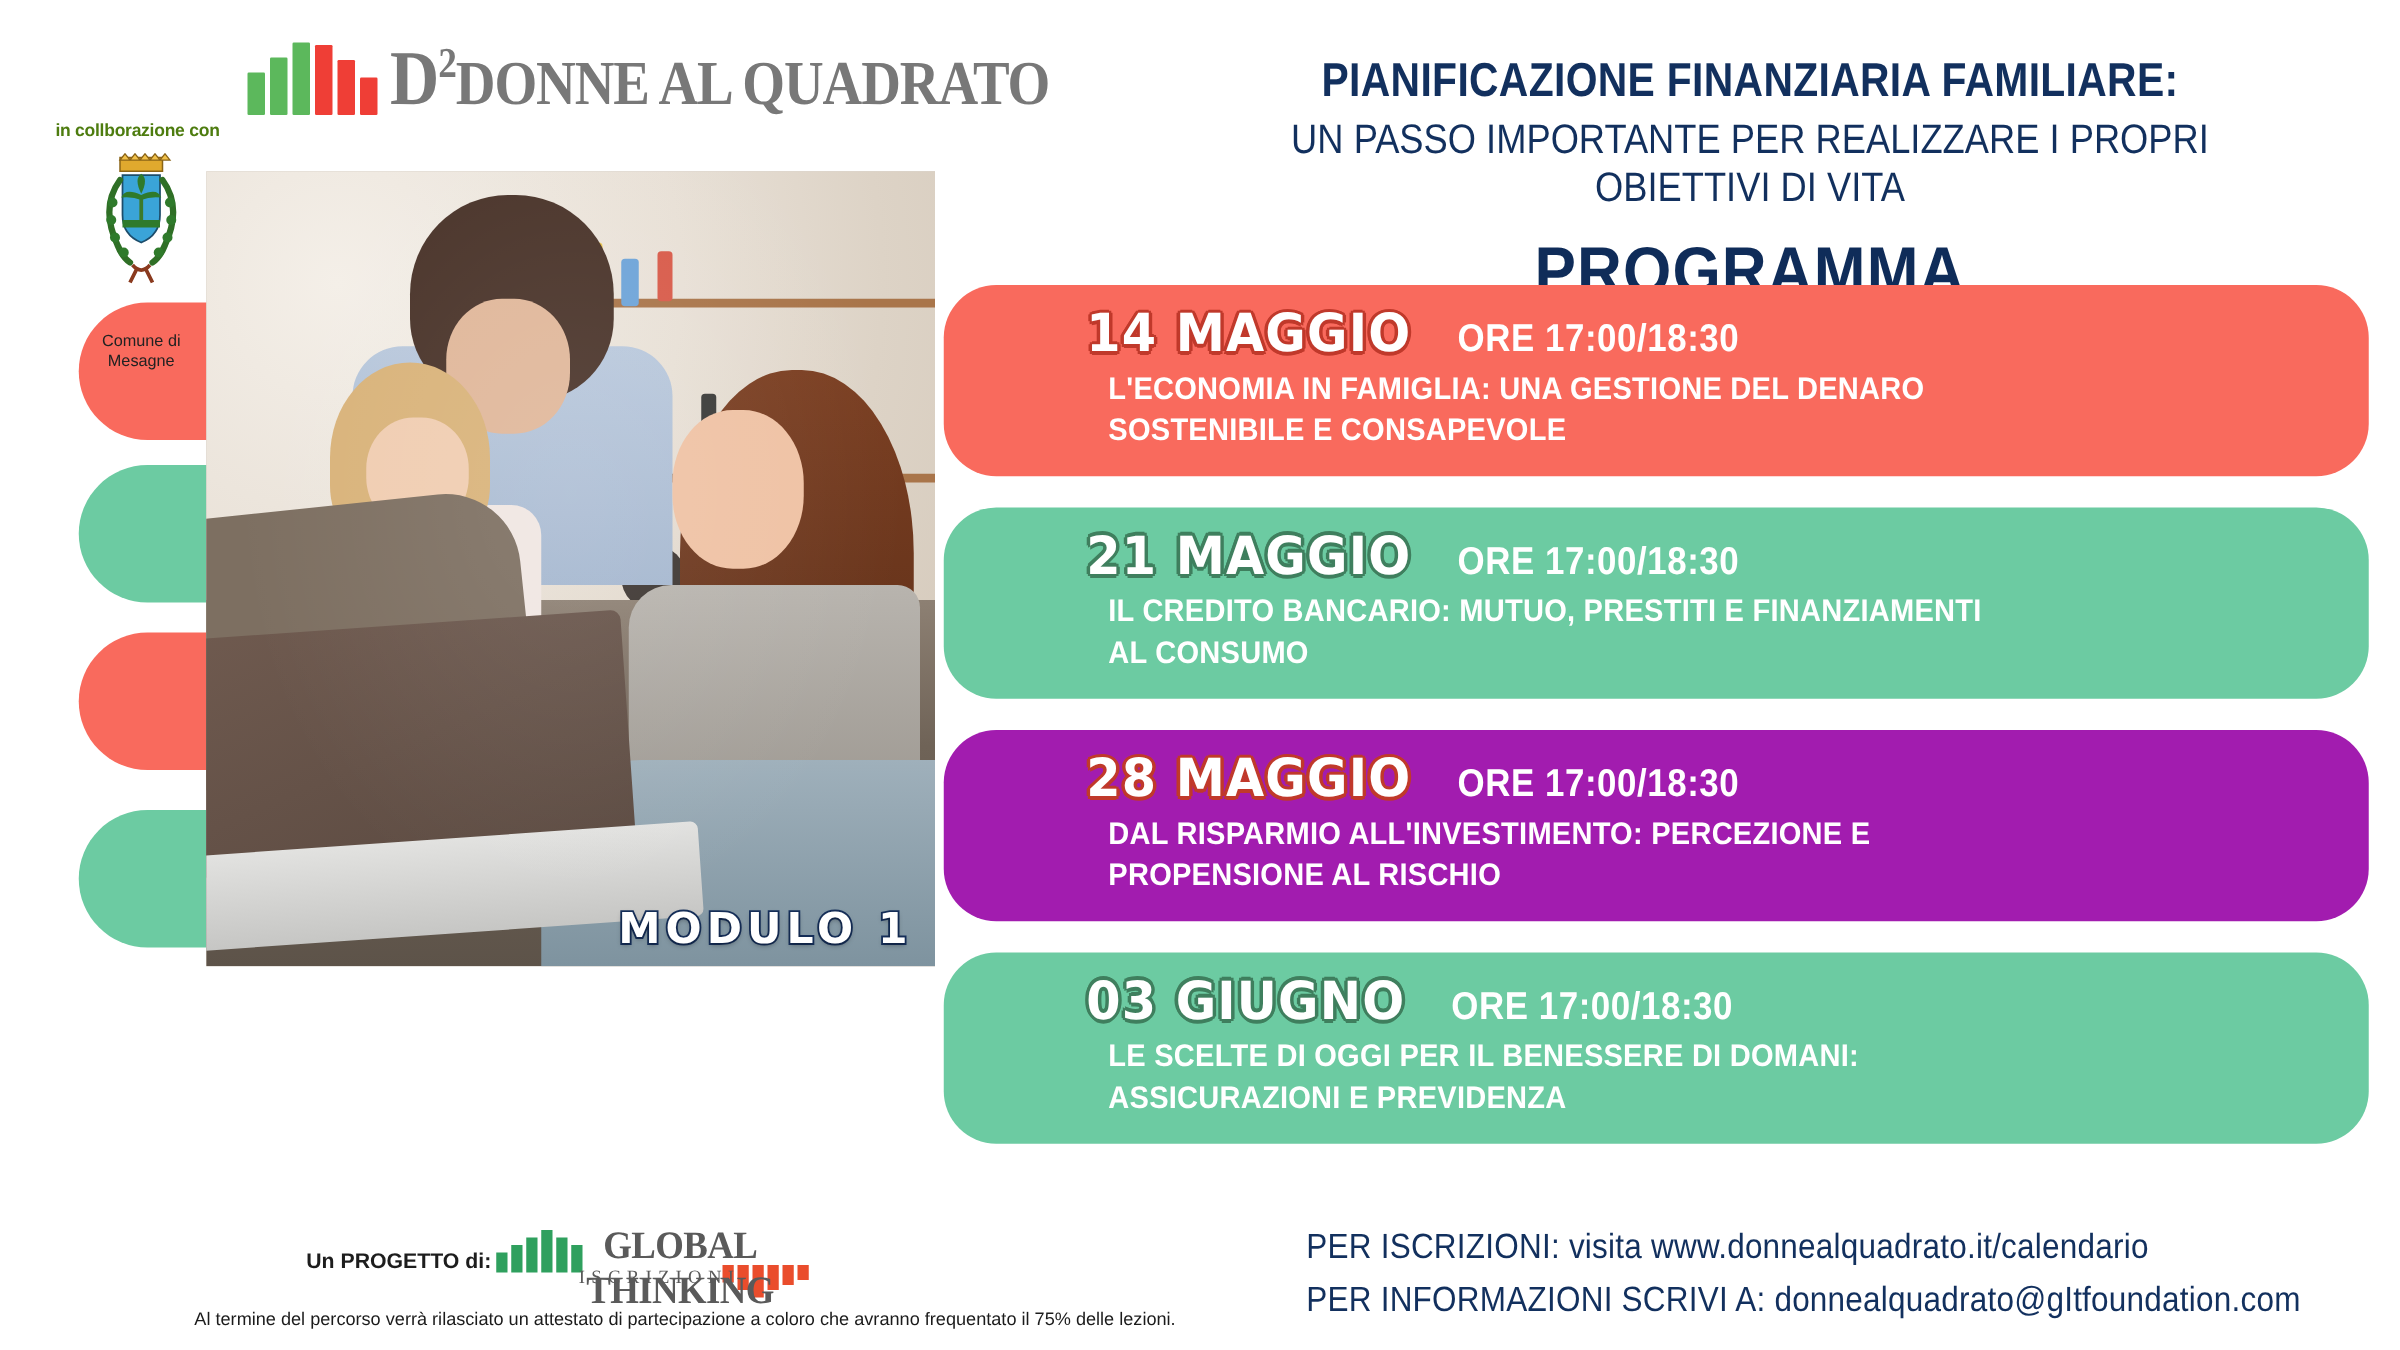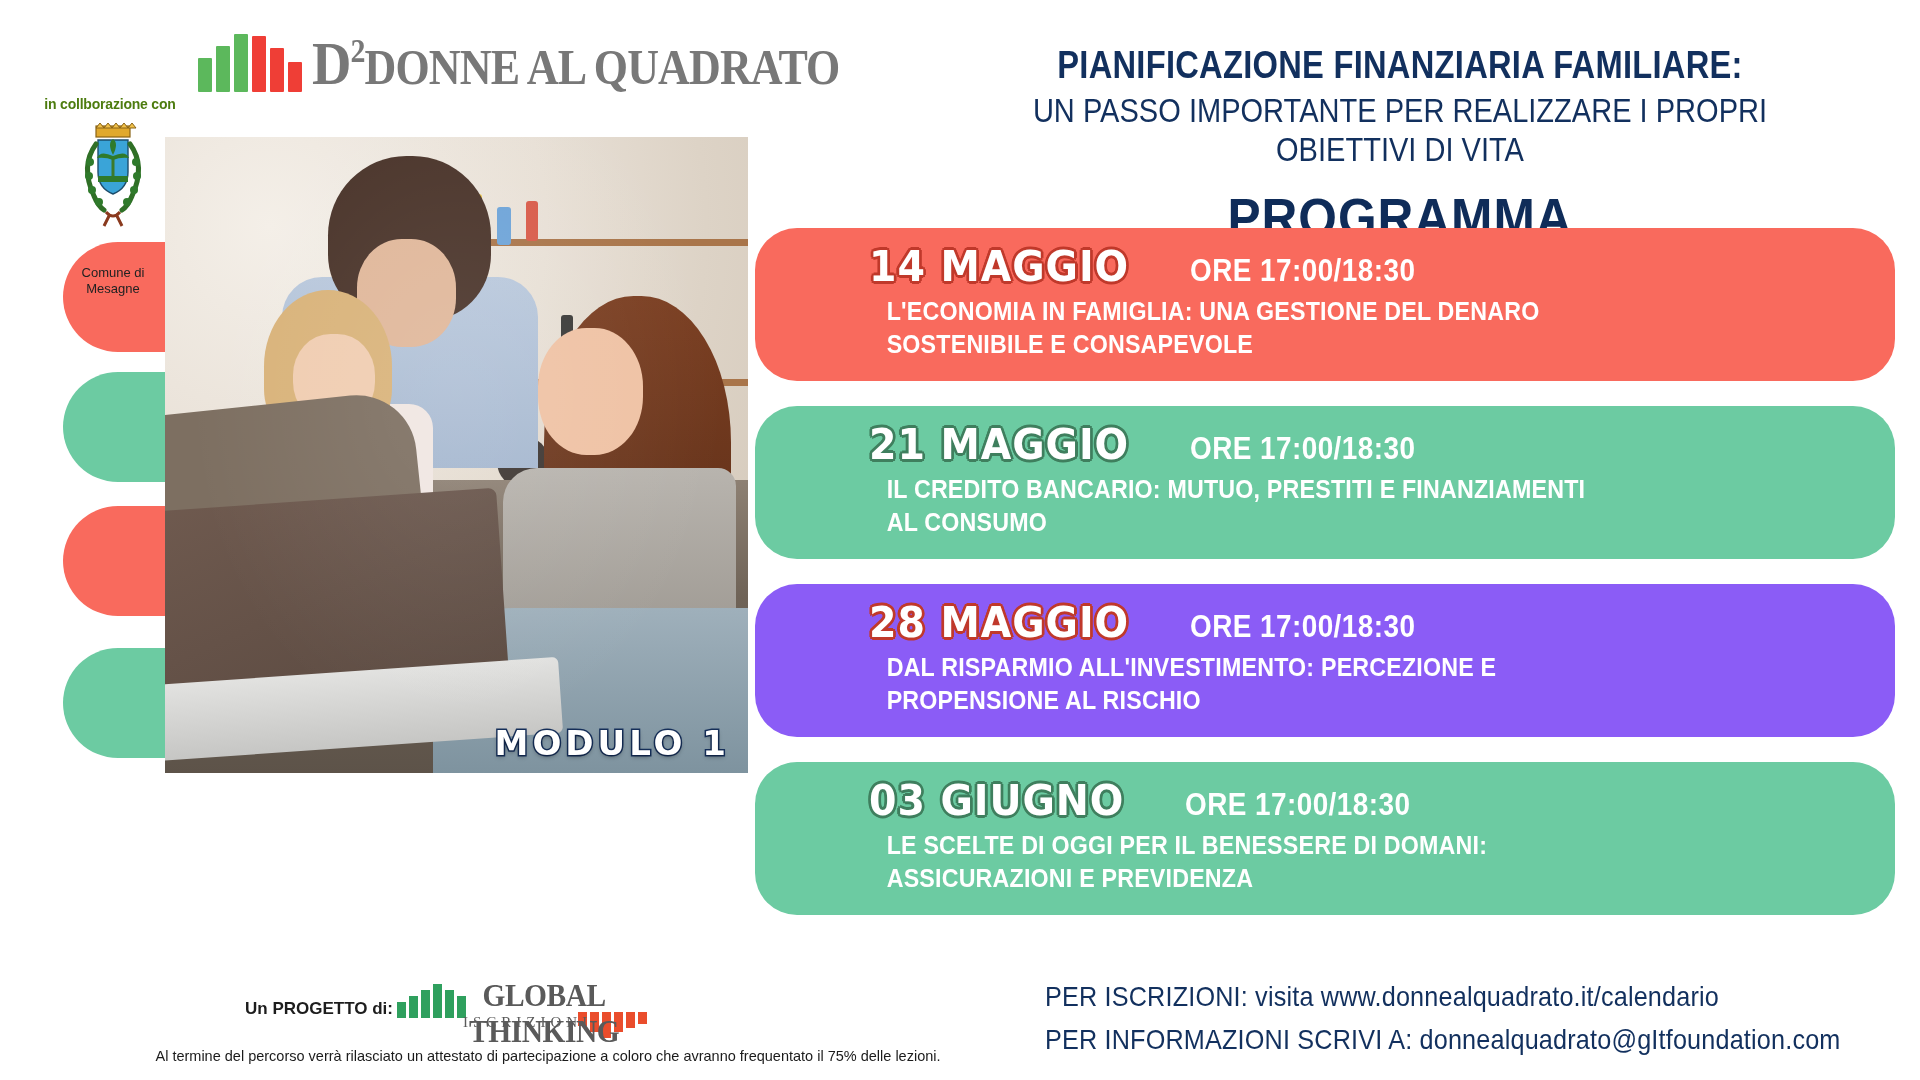--- a/index.html
+++ b/index.html
@@ -185,21 +185,21 @@
     letter-spacing:1px; margin-top:16px;
     transform:scaleX(0.92); transform-origin:center top;
   }
 
   
   .cards{ position:absolute; left:755px; top:228px; width:1140px; }
   .card{
     border-radius:42px; padding:14px 34px 20px 34px;
     margin-bottom:25px; color:#ffffff; position:relative; z-index:2;
   }
-  .card-top{ display:flex; align-items:baseline; gap:44px; padding-left:80px; }
+  .card-top{ display:flex; align-items:baseline; gap:20px; padding-left:80px; }
   .card-date{
     font-size:42px; font-weight:700; letter-spacing:1px; color:#ffffff;
     font-family:"DejaVu Sans", sans-serif;
     -webkit-text-stroke:2.5px rgba(0,0,0,0.001);
     white-space:nowrap;
     transform:scaleX(0.94); transform-origin:left bottom;
   }
   .card.red .card-date{ text-shadow:
       -2px -2px 0 #c0392b, 2px -2px 0 #c0392b, -2px 2px 0 #c0392b, 2px 2px 0 #c0392b,
       0 3px 0 #c0392b, 3px 0 0 #c0392b, -3px 0 0 #c0392b, 0 -3px 0 #c0392b; }
@@ -340,21 +340,21 @@
     <div class="card green" style="background: rgb(108, 203, 162);">
       <div class="card-top">
         <div class="card-date">21 MAGGIO</div>
         <div class="card-time">ORE 17:00/18:30</div>
       </div>
       <div class="card-desc">
         <div>IL CREDITO BANCARIO: MUTUO, PRESTITI E FINANZIAMENTI</div>
         <div>AL CONSUMO</div>
       </div>
     </div>
-    <div class="card red" style="background: #8b5cf6;">
+    <div class="card red" style="background: #a21caf;">
       <div class="card-top">
         <div class="card-date">28 MAGGIO</div>
         <div class="card-time">ORE 17:00/18:30</div>
       </div>
       <div class="card-desc">
         <div>DAL RISPARMIO ALL'INVESTIMENTO: PERCEZIONE E</div>
         <div>PROPENSIONE AL RISCHIO</div>
       </div>
     </div>
     <div class="card green" style="background: rgb(108, 203, 162);">

